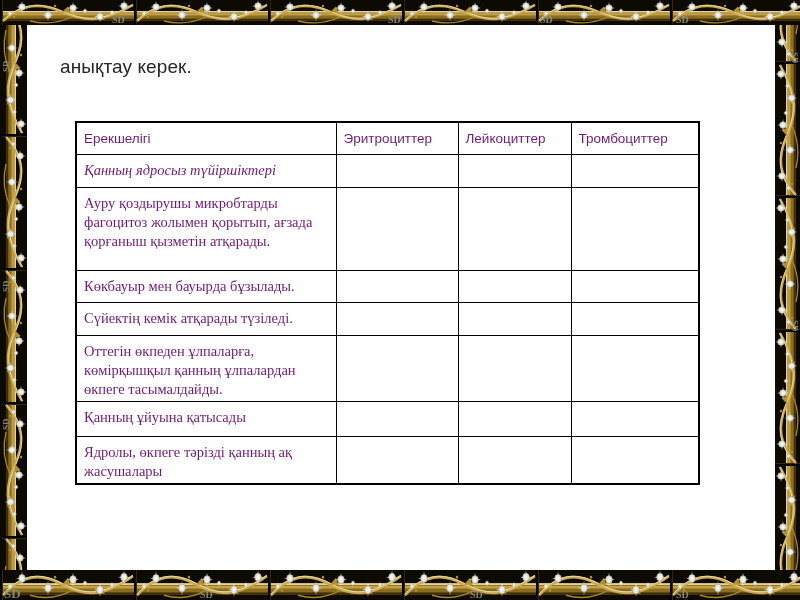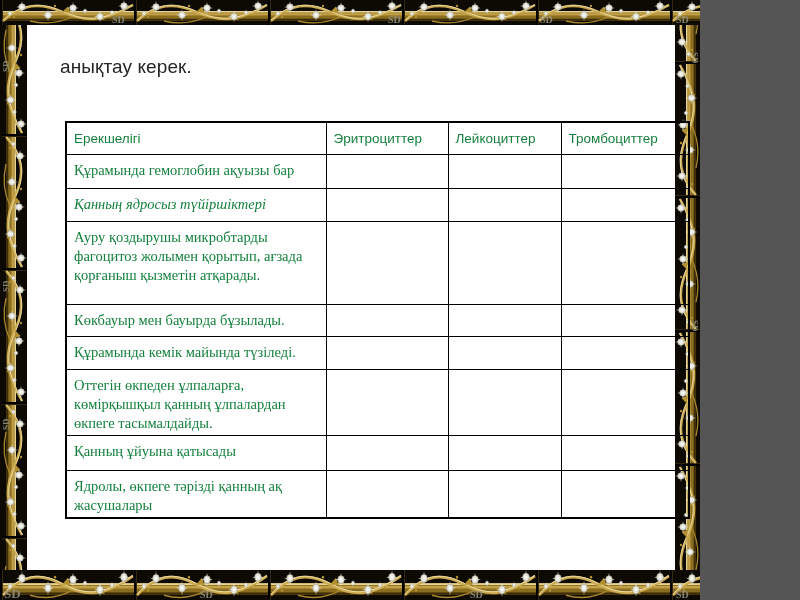--- a/index.html
+++ b/index.html
@@ -1,18 +1,18 @@
 <!DOCTYPE html>
 <html><head>
 <meta charset="utf-8">
 <style>
   html,body{margin:0;padding:0;background:#555;}
   .slide{
     position:relative;
-    width:700px;height:600px;
+    width:800px;height:600px;
     background:#0d0a04;
     overflow:hidden;
     font-family:"Liberation Sans", sans-serif;
   }
   .border-strip{position:absolute;display:block;}
   .b-left{top:0;left:0;z-index:1;}
   .b-right{top:0;right:0;z-index:1;}
   .b-top{top:0;left:0;z-index:2;}
   .b-bottom{bottom:0;left:0;z-index:2;}
   .content{
@@ -25,25 +25,25 @@
     position:absolute;
     left:33px;top:29px;
     width:680px;
     font-size:19px;
     line-height:26px;
     color:#262626;
     letter-spacing:0.1px;
   }
   table.worksheet{
     position:absolute;
-    left:38px;top:96px;
+    left:48px;top:96px;
     border-collapse:collapse;
     table-layout:fixed;
     width:623px;
-    color:#15803d;
+    color:#701a75;
   }
   table.worksheet th, table.worksheet td{
     border:1px solid #000;
     box-sizing:border-box;
     vertical-align:top;
     overflow:hidden;
   }
   table.worksheet{border:2px solid #000;}
   table.worksheet th{
     font-family:"Liberation Sans", sans-serif;
@@ -176,46 +176,40 @@
         </colgroup>
       <thead>
           <tr style="height: 32px;">
             <th>Ерекшелігі</th>
             <th>Эритроциттер</th>
             <th>Лейкоциттер</th>
             <th>Тромбоциттер</th>
           </tr>
         </thead>
       <tbody>
-          <tr style="height: 34px;">
-            <td class="feature">Құрамында гемоглобин ақуызы бар</td>
-            <td class="answer"></td>
-            <td class="answer"></td>
-            <td class="answer"></td>
-          </tr>
           <tr style="height: 33px; font-style: italic;">
             <td class="feature">Қанның ядросыз түйіршіктері</td>
             <td class="answer"></td>
             <td class="answer"></td>
             <td class="answer"></td>
           </tr>
           <tr style="height: 83px;">
             <td class="feature">Ауру қоздырушы микробтарды фагоцитоз жолымен қорытып, ағзада қорғаныш қызметін атқарады.</td>
             <td class="answer"></td>
             <td class="answer"></td>
             <td class="answer"></td>
           </tr>
           <tr style="height: 32px; margin-top: 8px;">
             <td class="feature">Көкбауыр мен бауырда бұзылады.</td>
             <td class="answer"></td>
             <td class="answer"></td>
             <td class="answer"></td>
           </tr>
           <tr style="height: 33px;">
-            <td class="feature">Құрамында кемік майында түзіледі.</td>
+            <td class="feature">Сүйектің кемік атқарады түзіледі.</td>
             <td class="answer"></td>
             <td class="answer"></td>
             <td class="answer"></td>
           </tr>
           <tr style="height: 64px;">
             <td class="feature">Оттегін өкпеден ұлпаларға, көмірқышқыл қанның ұлпалардан өкпеге тасымалдайды.</td>
             <td class="answer"></td>
             <td class="answer"></td>
             <td class="answer"></td>
           </tr>

